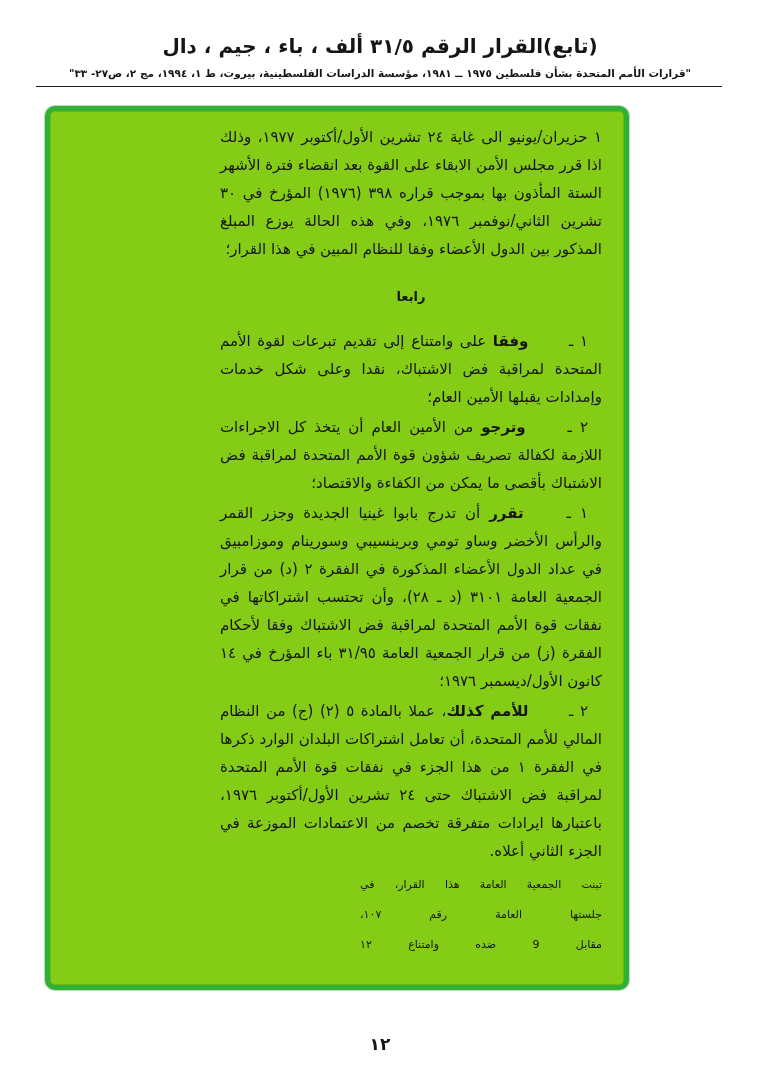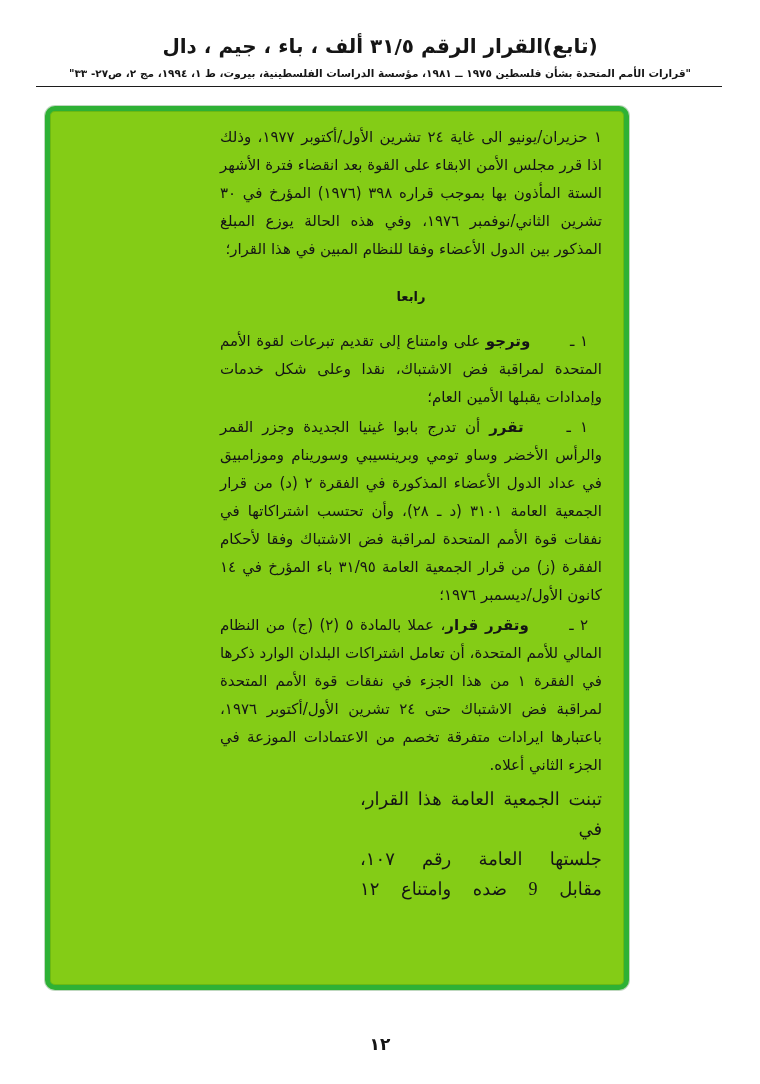--- a/index.html
+++ b/index.html
@@ -61,22 +61,21 @@
 
   .vote-note{
     width:242px;
     margin-top:5px;
     direction:rtl;
   }
   .vote-line{
     text-align:justify;
     text-align-last:justify;
     line-height:30px;
-    font-size:18px;
-    font-family:Liberation Serif, serif;
+    font-size:11px;
   }
 
   .page-number{
     position:absolute;
     left:0;bottom:30px;width:100%;
     text-align:center;
     direction:rtl;
     font-size:17px;
     font-weight:bold;
   }
@@ -92,27 +91,28 @@
     <div class="header-rule"></div>
   </header>
 
   <div class="green-frame">
     <div class="text-col">
 
       <p class="para">١ حزيران/يونيو الى غاية ٢٤ تشرين الأول/أكتوبر ١٩٧٧، وذلك اذا قرر مجلس الأمن الابقاء على القوة بعد انقضاء فترة الأشهر الستة المأذون بها بموجب قراره ٣٩٨ (١٩٧٦) المؤرخ في ٣٠ تشرين الثاني/نوفمبر ١٩٧٦، وفي هذه الحالة يوزع المبلغ المذكور بين الدول الأعضاء وفقا للنظام المبين في هذا القرار؛</p>
 
       <h3 class="sec-heading">رابعا</h3>
 
-      <p class="para numbered"><span class="pnum">١ ـ </span><b class="lead">وترجو</b><span> على وامتناع إلى تقديم تبرعات لقوة الأمم المتحدة لمراقبة فض الاشتباك، نقدا وعلى شكل خدمات وإمدادات يقبلها الأمين العام؛</span></p>
+      <p class="para numbered"><span class="pnum">١ ـ </span><b class="lead">وفقا</b><span> على وامتناع إلى تقديم تبرعات لقوة الأمم المتحدة لمراقبة فض الاشتباك، نقدا وعلى شكل خدمات وإمدادات يقبلها الأمين العام؛</span></p>
 
+      <p class="para numbered"><span class="pnum">٢ ـ </span><b class="lead">وترجو</b><span> من الأمين العام أن يتخذ كل الاجراءات اللازمة لكفالة تصريف شؤون قوة الأمم المتحدة لمراقبة فض الاشتباك بأقصى ما يمكن من الكفاءة والاقتصاد؛</span></p>
 
 
       <p class="para numbered"><span class="pnum">١ ـ </span><b class="lead">تقرر</b><span> أن تدرج بابوا غينيا الجديدة وجزر القمر والرأس الأخضر وساو تومي وبرينسيبي وسورينام وموزامبيق في عداد الدول الأعضاء المذكورة في الفقرة ٢ (د) من قرار الجمعية العامة ٣١٠١ (د ـ ٢٨)، وأن تحتسب اشتراكاتها في نفقات قوة الأمم المتحدة لمراقبة فض الاشتباك وفقا لأحكام الفقرة (ز) من قرار الجمعية العامة ٣١/٩٥ باء المؤرخ في ١٤ كانون الأول/ديسمبر ١٩٧٦؛</span></p>
 
-      <p class="para numbered"><span class="pnum">٢ ـ </span><b class="lead">وتقرر قرار</b><span>، عملا بالمادة ٥ (٢) (ج) من النظام المالي للأمم المتحدة، أن تعامل اشتراكات البلدان الوارد ذكرها في الفقرة ١ من هذا الجزء في نفقات قوة الأمم المتحدة لمراقبة فض الاشتباك حتى ٢٤ تشرين الأول/أكتوبر ١٩٧٦، باعتبارها ايرادات متفرقة تخصم من الاعتمادات الموزعة في الجزء الثاني أعلاه.</span></p>
+      <p class="para numbered"><span class="pnum">٢ ـ </span><b class="lead">للأمم كذلك</b><span>، عملا بالمادة ٥ (٢) (ج) من النظام المالي للأمم المتحدة، أن تعامل اشتراكات البلدان الوارد ذكرها في الفقرة ١ من هذا الجزء في نفقات قوة الأمم المتحدة لمراقبة فض الاشتباك حتى ٢٤ تشرين الأول/أكتوبر ١٩٧٦، باعتبارها ايرادات متفرقة تخصم من الاعتمادات الموزعة في الجزء الثاني أعلاه.</span></p>
 
       <div class="vote-note">
         <div class="vote-line">تبنت الجمعية العامة هذا القرار، في</div>
         <div class="vote-line">جلستها العامة رقم ١٠٧،</div>
         <div class="vote-line">مقابل 9 ضده وامتناع ١٢</div>
       </div>
 
     </div>
   </div>
 

